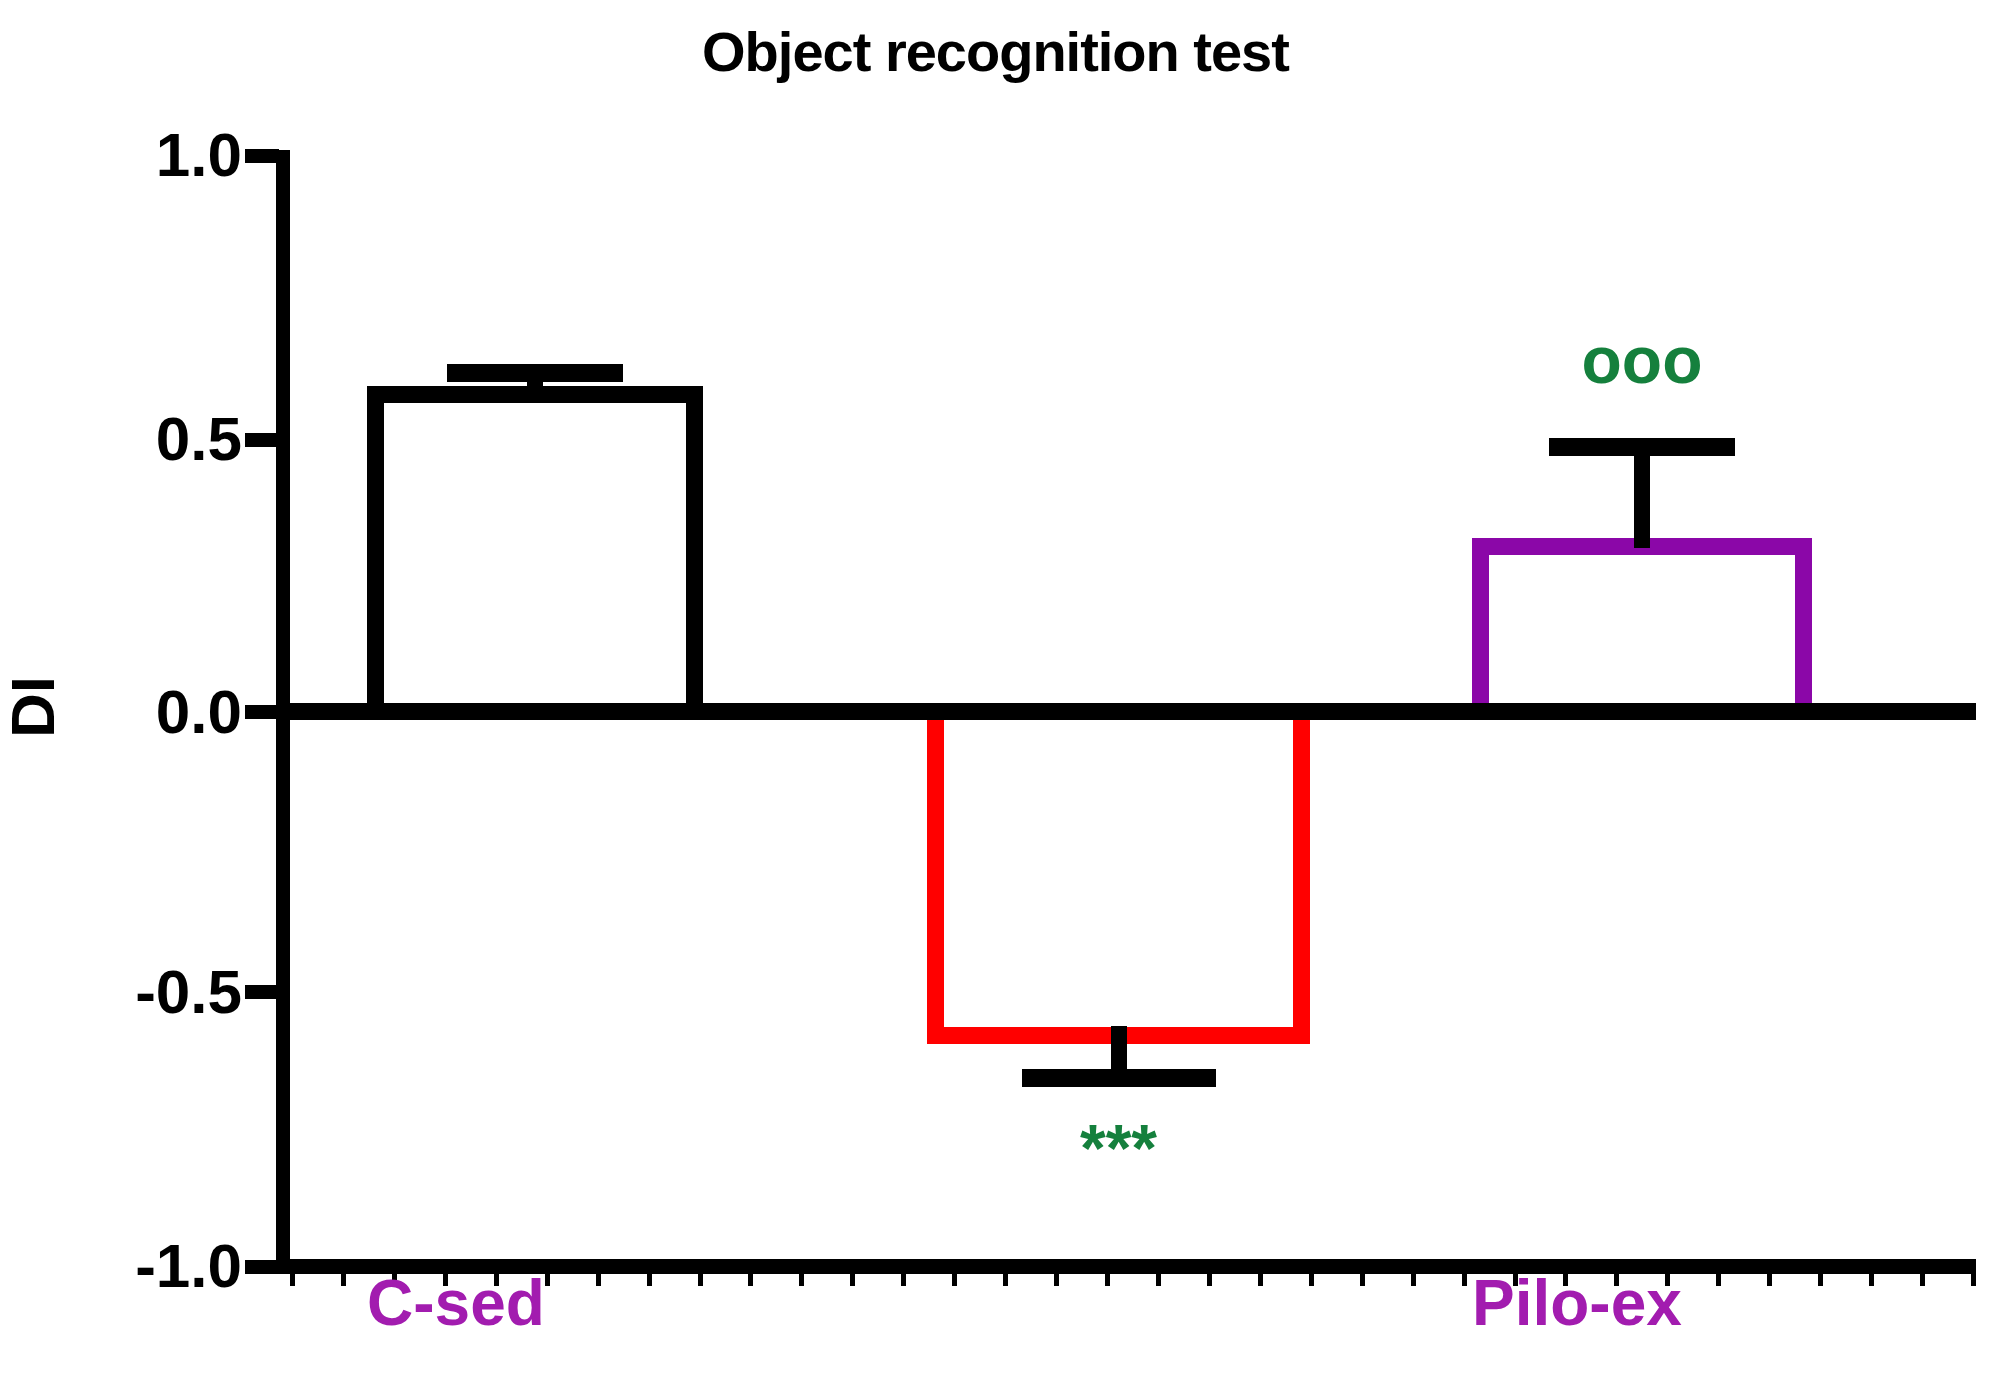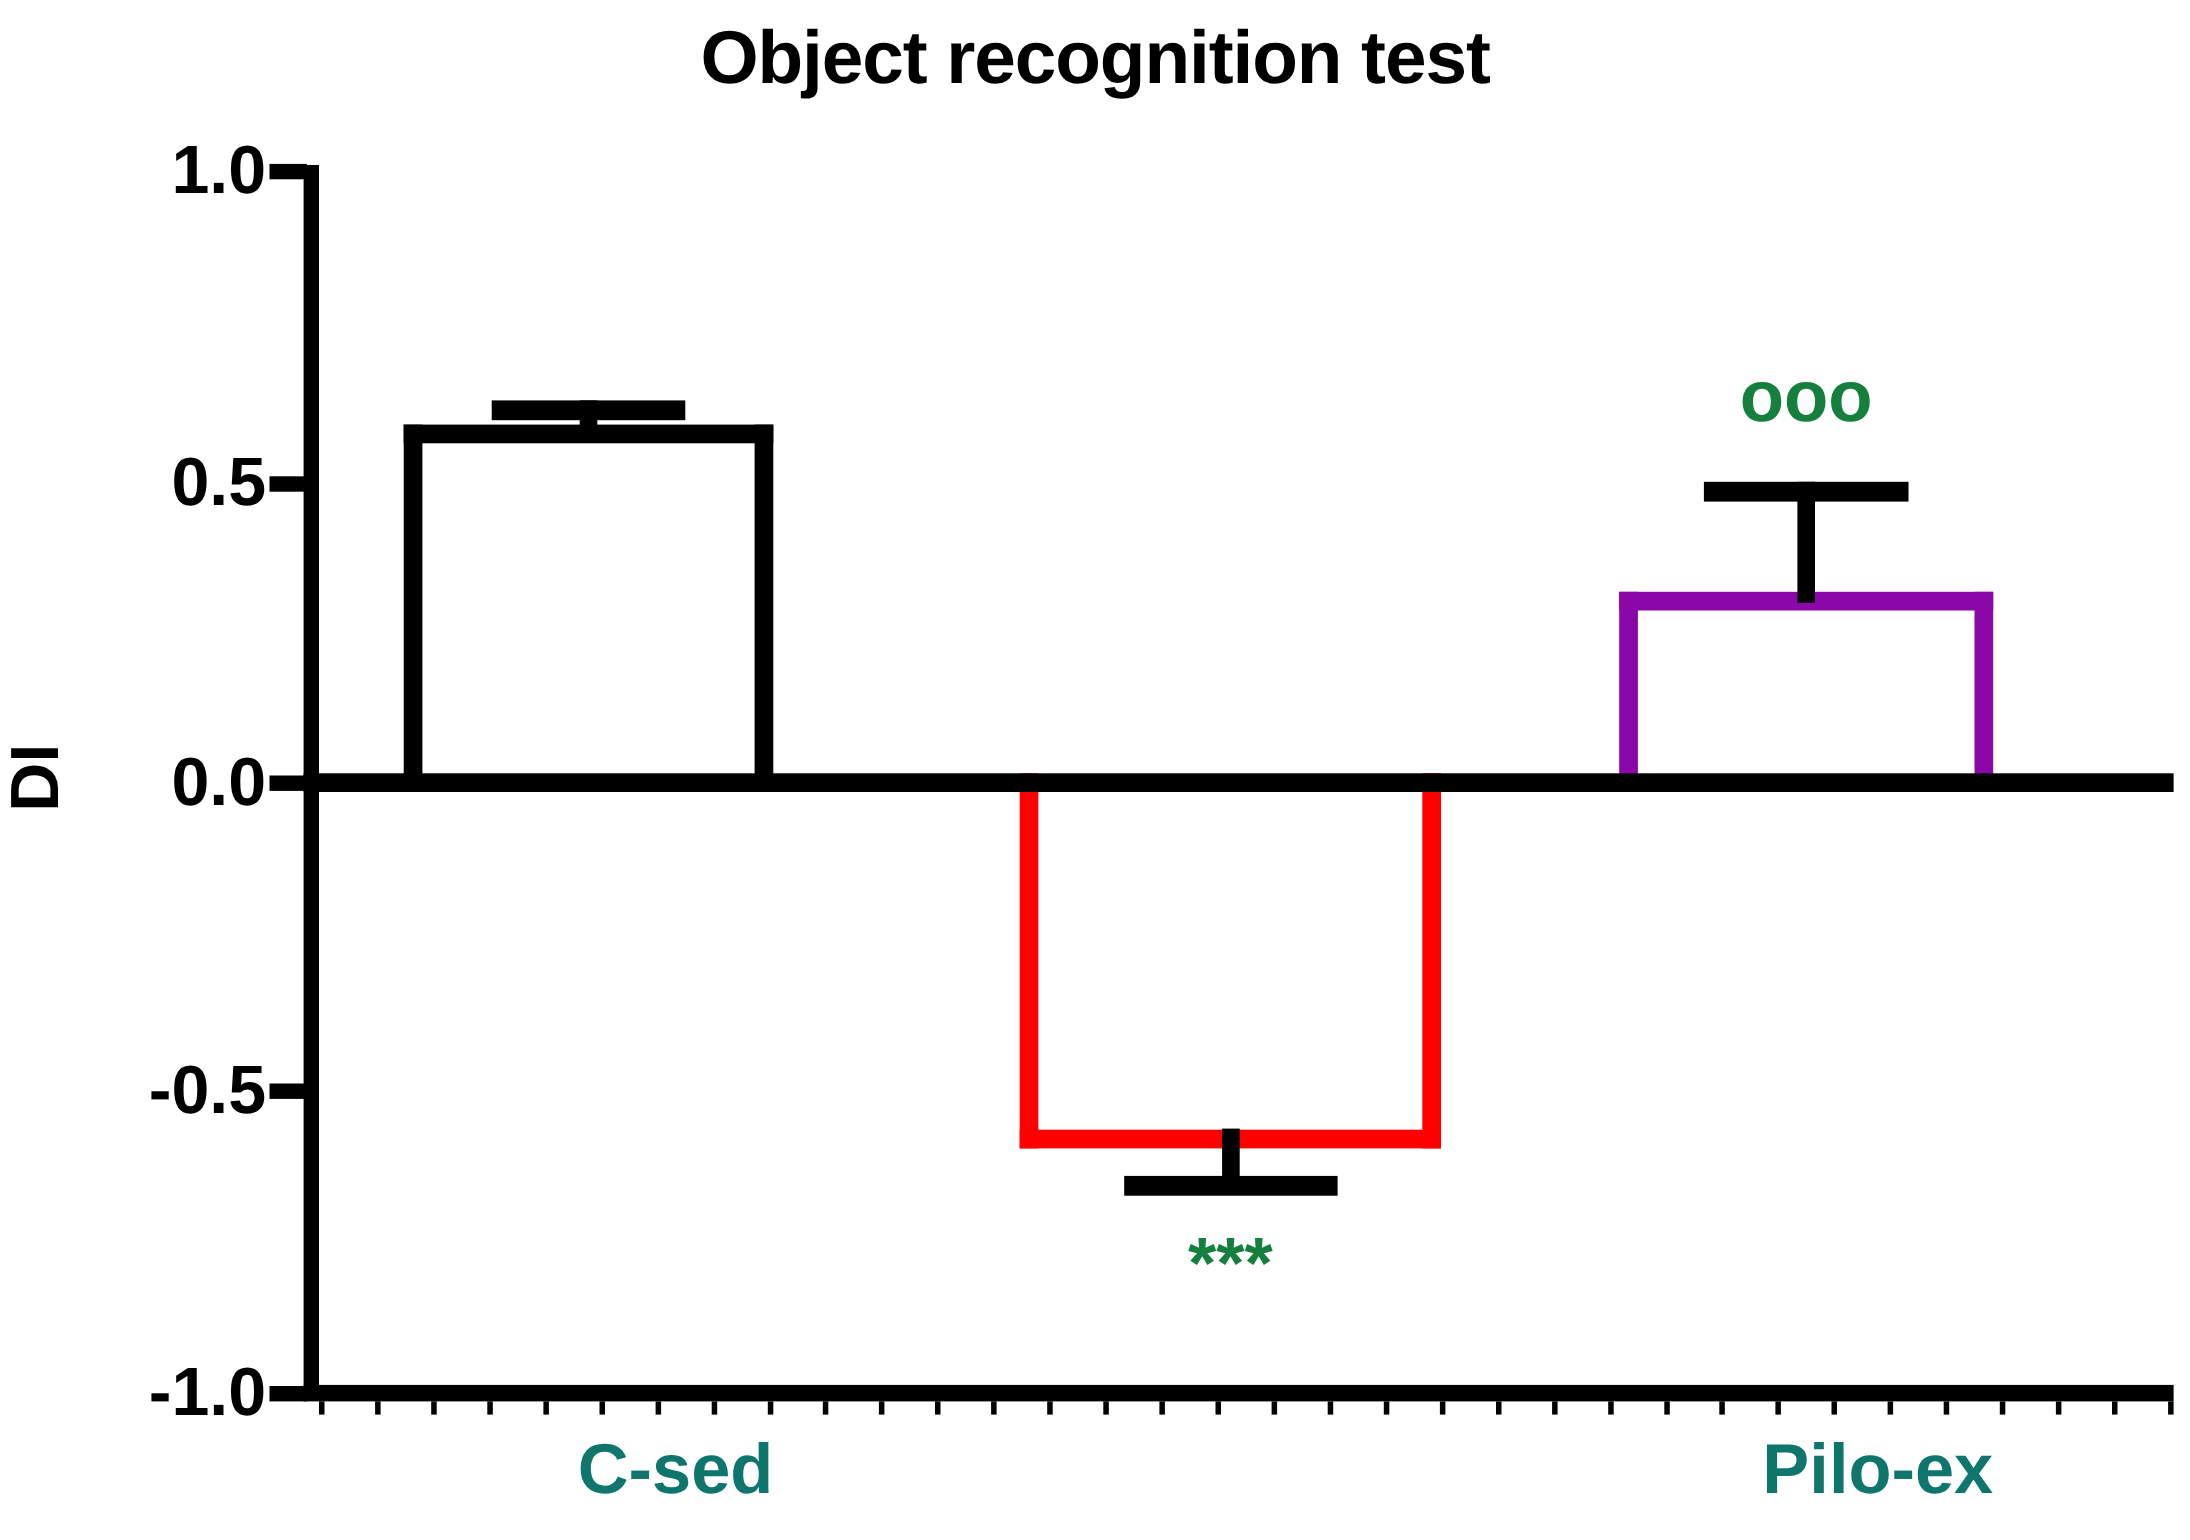--- a/index.html
+++ b/index.html
@@ -20,21 +20,21 @@
     overflow: hidden;
   }
 
   
   #chart-title {
     position: absolute;
     left: 0;
     top: 6px;
     width: 1991px;
     text-align: center;
-    font-size: 68px;
+    font-size: 56px;
     font-weight: bold;
     letter-spacing: -1px;
     color: #000000;
     font-family: "Liberation Sans", sans-serif;
     line-height: 92px;
     white-space: nowrap;
   }
 
   
 
@@ -149,25 +149,25 @@
     font-weight: bold;
     color: #15803d;
     line-height: 66px;
     white-space: nowrap;
     font-family: "Liberation Sans", sans-serif;
   }
 
   
   .xlabel {
     position: absolute;
-    top: 1300px;
-    text-align: right;
+    top: 1268px;
+    text-align: left;
     font-size: 64px;
     font-weight: bold;
-    color: #0f766e;
+    color: #a21caf;
     line-height: 70px;
     white-space: nowrap;
     font-family: "Liberation Sans", sans-serif;
   }
 </style>
 </head>
 <body>
 
 <div id="figure">
 

